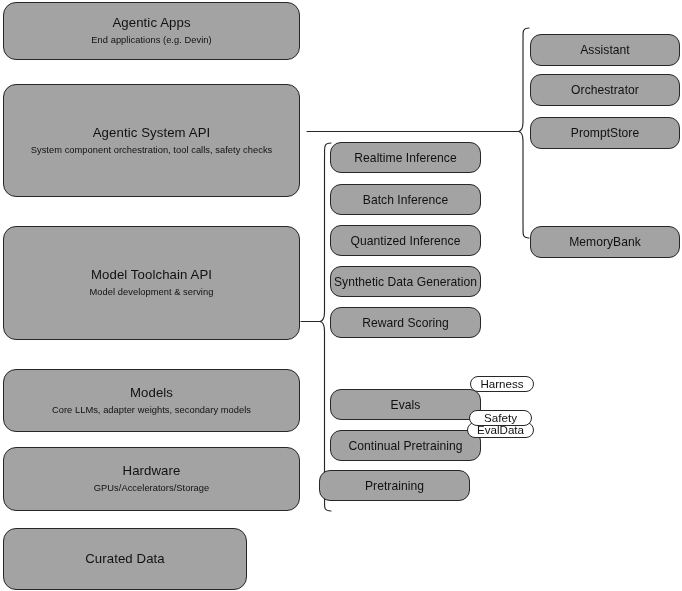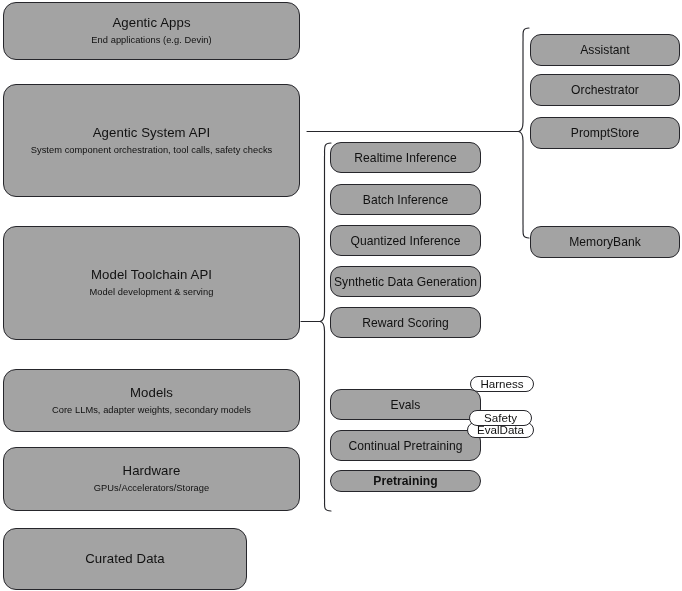--- a/index.html
+++ b/index.html
@@ -137,21 +137,21 @@
   </div>
   <div class="box chip" style="left:330px;top:307px;width:151px;height:31px;">
     <span>Reward Scoring</span>
   </div>
   <div class="box chip" style="left:330px;top:389px;width:151px;height:31px;">
     <span>Evals</span>
   </div>
   <div class="box chip" style="left:330px;top:430px;width:151px;height:31px;">
     <span>Continual Pretraining</span>
   </div>
-  <div class="box chip" style="left:330px;top:470px;width:151px;height:22px;font-weight:bold;">
+  <div class="box chip" style="left:319px;top:470px;width:151px;height:31px;">
     <span>Pretraining</span>
   </div>
 
   <div class="pill" style="left:470px;top:376px;width:64px;height:16px;">
     <span>Harness</span>
   </div>
   <div class="pill" style="left:467px;top:393px;width:67px;height:16px;margin-top:29px;">
     <span>EvalData</span>
   </div>
   <div class="pill" style="left:469px;top:410px;width:63px;height:16px;">

